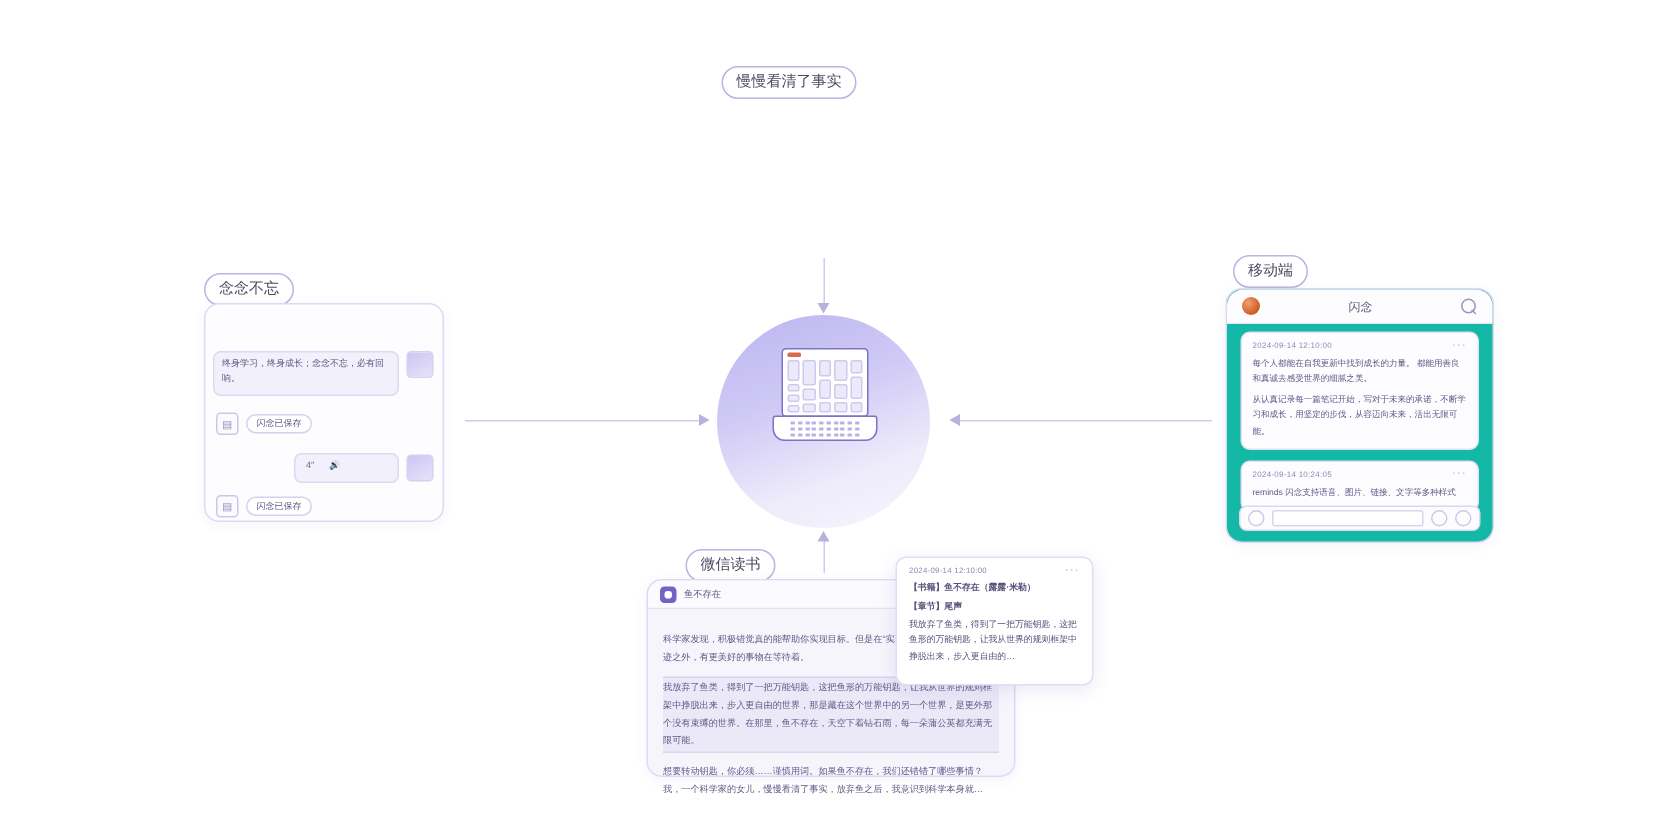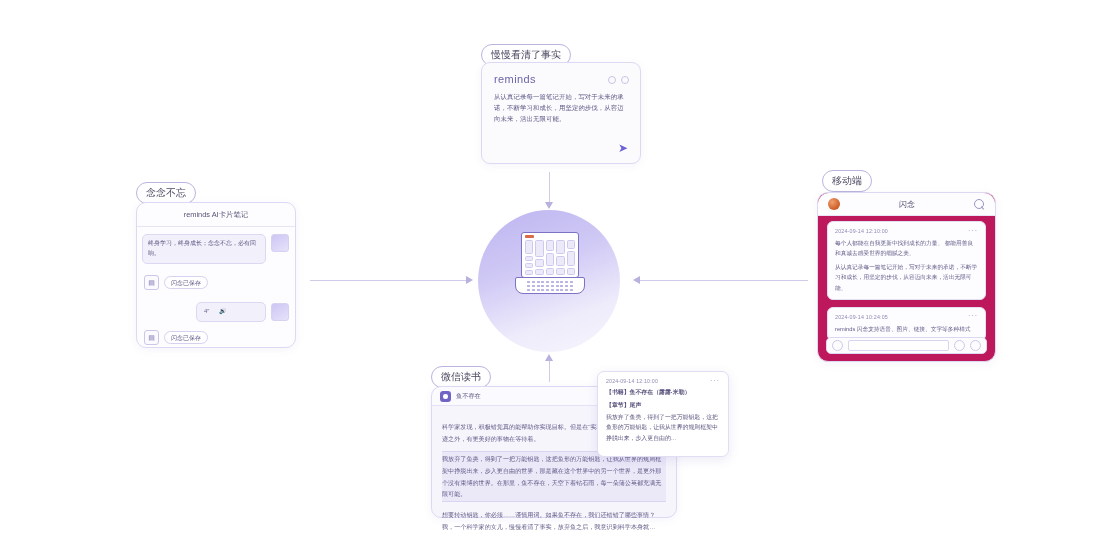--- a/index.html
+++ b/index.html
@@ -84,21 +84,21 @@
   .sys-ico{
     width:13px;height:13px;border:1px solid #ccc7e8;border-radius:3px;background:#fbfaff;
     display:flex;align-items:center;justify-content:center;font-size:7px;color:#8b86b8;
   }
   .pill{
     margin-left:5px;border:1px solid #d6d1ef;border-radius:8px;background:#ffffff;
     padding:2.5px 6px;font-size:6px;color:#5f5a86;line-height:1;
   }
 
   
-  #mobile-panel{left:817px;top:192px;width:177px;height:168px;border-radius:11px;background:#be185d;}
+  #mobile-panel{left:817px;top:192px;width:177px;height:168px;border-radius:11px;background:#14b8a6;}
   .mb-head{position:absolute;left:0;top:0;right:0;height:23px;display:flex;align-items:center;padding:0 10px;box-sizing:border-box;border-bottom:1px solid #e9e5f7;background:#fdfdff;border-radius:11px 11px 0 0;}
   .mb-avatar{width:12px;height:12px;border-radius:50%;background:radial-gradient(circle at 35% 33%,#f0a070,#cc5a22 72%);}
   .mb-title{flex:1;text-align:center;font-size:8px;color:#55506f;}
   .mb-search{width:11px;height:11px;position:relative;}
   .mb-search i{position:absolute;left:0;top:0;width:8px;height:8px;border:1.2px solid #9a95c0;border-radius:50%;}
   .mb-search b{position:absolute;left:7px;top:7.5px;width:4px;height:1.2px;background:#9a95c0;transform:rotate(45deg);transform-origin:left center;}
   .mb-list{position:absolute;left:9px;top:28px;right:9px;}
   .note{background:#fdfdff;border:1px solid #e3dff4;border-radius:6px;padding:6px 7px;margin-bottom:7px;}
   .note-top{display:flex;align-items:center;justify-content:space-between;margin-bottom:4px;}
   .note-time{font-size:5.3px;color:#8e89b4;letter-spacing:.2px;}
@@ -221,33 +221,23 @@
             <i class="key"></i>
             <i class="key"></i>
             <i class="key"></i>
             <i class="key"></i>
           </div>
       </div>
     </div>
   </div>
 
   <div class="badge" style="left:481px;top:44px;">慢慢看清了事实</div>
-  <div class="panel" id="desktop-panel">
-    <div class="dw-title">reminds</div>
-    <div class="dw-dots">
-      <i></i>
-      <i></i>
-    </div>
-    <div class="dw-body">从认真记录每一篇笔记开始，写对于未来的承诺，不断学习和成长，用坚定的步伐，从容迈向未来，活出无限可能。</div>
-    <div class="dw-send">➤</div>
-  </div>
 
   <div class="badge" style="left:136px;top:182px;">念念不忘</div>
   <div class="panel" id="wechat-panel">
-    <div class="wx-head">reminds AI卡片笔记</div>
     <div class="wx-body">
 
       <div class="wx-row" style="right:6px;top:8px;">
         <div class="bubble">终身学习，终身成长；念念不忘，必有回响。</div>
         <div class="avatar-sq"></div>
       </div>
 
       <div class="wx-row" style="left:7px;top:49px;align-items:center;">
         <div class="sys-ico">▤</div>
         <div class="pill">闪念已保存</div>
@@ -300,21 +290,21 @@
 
     </div>
     <div class="mb-bar">
       <span class="cir"></span>
       <span class="mb-input"></span>
       <span class="cir"></span>
       <span class="cir"></span>
     </div>
   </div>
 
-  <div class="badge" style="left:431px;top:366px;">微信读书</div>
+  <div class="badge" style="left:457px;top:366px;">微信读书</div>
   <div class="panel" id="reading-panel">
     <div class="rd-head">
       <span class="rd-appicon"></span>
       <span class="rd-title">鱼不存在</span>
     </div>
     <div class="rd-dots">•••</div>
     <div class="rd-body">
       <p class="rd-p">科学家发现，积极错觉真的能帮助你实现目标。但是在“实现目标”这个单一的人生轨迹之外，有更美好的事物在等待着。</p>
       <p class="rd-p hl">我放弃了鱼类，得到了一把万能钥匙，这把鱼形的万能钥匙，让我从世界的规则框架中挣脱出来，步入更自由的世界，那是藏在这个世界中的另一个世界，是更外那个没有束缚的世界。在那里，鱼不存在，天空下着钻石雨，每一朵蒲公英都充满无限可能。</p>
       <p class="rd-p">想要转动钥匙，你必须……谨慎用词。如果鱼不存在，我们还错错了哪些事情？我，一个科学家的女儿，慢慢看清了事实，放弃鱼之后，我意识到科学本身就…</p>

